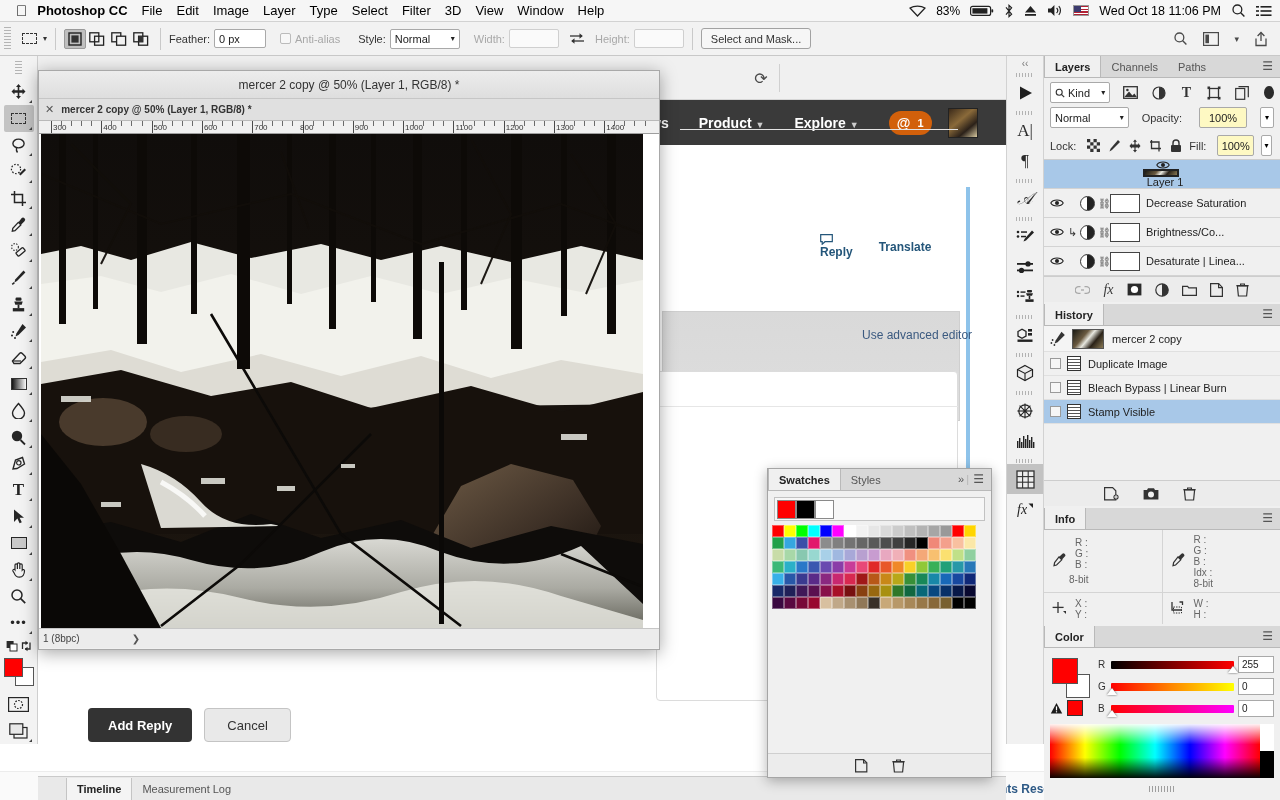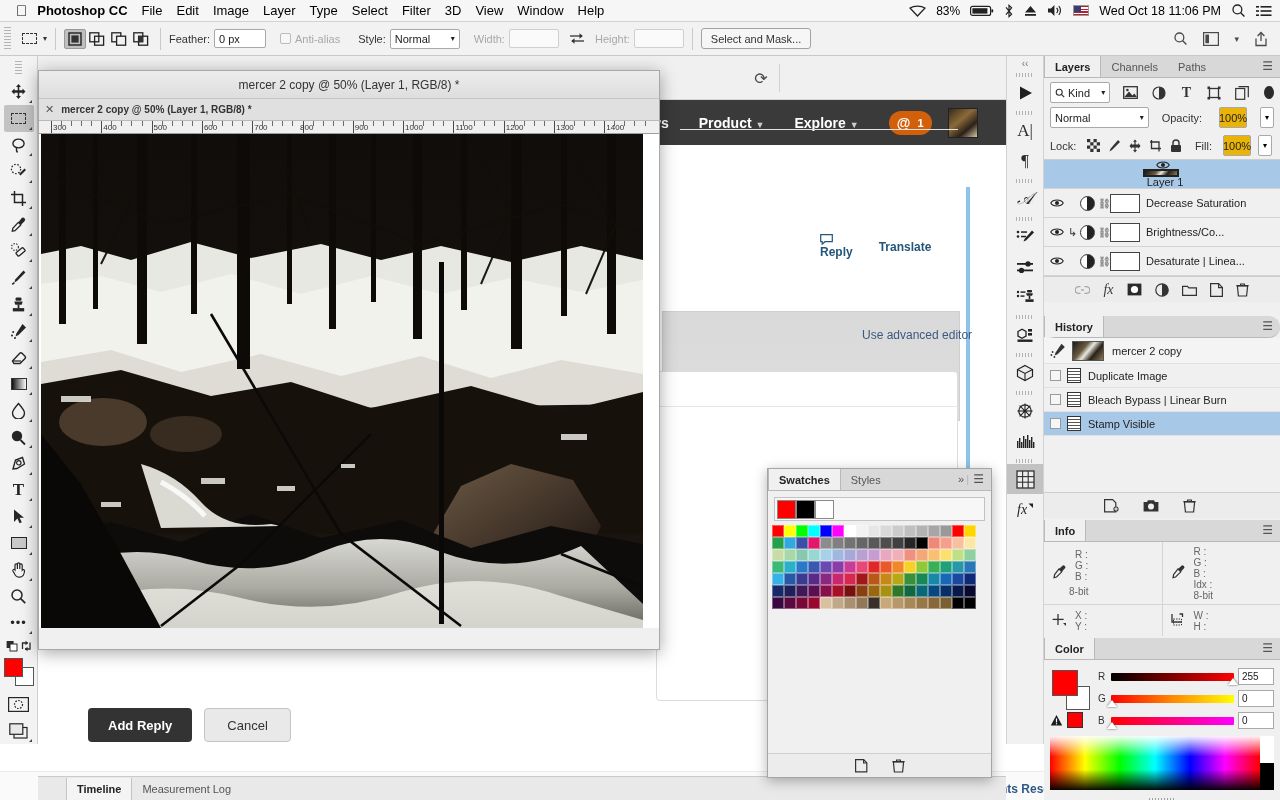--- a/index.html
+++ b/index.html
@@ -143,21 +143,21 @@
   .ptab{height:21px;padding:0 10px;display:flex;align-items:center;font-size:11px;color:#555;}
   .ptab.act{background:#f0f0f0;color:#222;font-weight:bold;border-left:1px solid #b9b9b9;border-right:1px solid #b9b9b9;}
   .pmenu{position:absolute;right:7px;top:5px;color:#555;font-size:12px;line-height:10px;}
   .prow{display:flex;align-items:center;padding:4px 6px;gap:13px;}
   .kindsel{height:21px;width:78px;border:1px solid #a9a9a9;background:#fff;border-radius:2px;
      display:flex;align-items:center;padding:0 4px;font-size:11px;color:#222;justify-content:space-between;}
   .filtico{width:20px;height:20px;display:flex;align-items:center;justify-content:center;color:#333;font-size:13px;}
   .dot{width:13px;height:13px;border-radius:50%;background:#2b2b2b;margin-left:2px;}
   .blendsel{height:21px;flex:1;border:1px solid #a9a9a9;background:#fff;border-radius:2px;
      display:flex;align-items:center;justify-content:space-between;padding:0 4px;font-size:11px;color:#222;}
-  .opbox{height:21px;width:28px;border:1px solid #a9a9a9;background:#eab308;border-radius:2px;
+  .opbox{height:21px;width:48px;border:1px solid #a9a9a9;background:#fef9c3;border-radius:2px;
      display:flex;align-items:center;justify-content:center;font-size:11px;color:#222;}
   .lockrow{display:flex;align-items:center;padding:3px 6px;gap:7px;border-bottom:1px solid #cdcdcd;}
   .layer{height:29px;display:flex;align-items:center;border-bottom:1px solid #d3d3d3;padding-left:6px;font-size:11px;color:#222;}
   .layer.sel{background:#a8c8e8;flex-direction:column;}
   .eye{width:18px;color:#333;font-size:11px;}
   .thumb{width:34px;height:22px;border:1px solid #333;
      background:linear-gradient(130deg,#1a1a14,#6a5a40 35%,#e8e8e0 50%,#2a2218 70%,#8a7a55);}
   .adjthumb{width:15px;height:15px;border-radius:50%;background:linear-gradient(90deg,#fff 50%,#222 50%);border:1px solid #333;}
   .link{width:9px;color:#333;font-size:10px;}
   .maskth{width:30px;height:19px;background:#fff;border:1px solid #444;}
@@ -582,20 +582,24 @@
         <g fill="#ddddd6" opacity="0.9">
           <rect x="160" y="344" width="24" height="6"></rect>
             <rect x="236" y="352" width="18" height="5"></rect>
           <rect x="300" y="330" width="14" height="4"></rect>
             <rect x="60" y="368" width="20" height="5"></rect>
           <rect x="520" y="300" width="26" height="6"></rect>
             <rect x="20" y="262" width="30" height="6"></rect>
         </g>
       </svg>
     </div>
+    <div class="docstatus">
+      <span>1 (8bpc)</span>
+      <span class="arrow">❯</span>
+    </div>
   </div>
 
   <div class="timeline">
     <div style="width:28px"></div>
     <div class="tl-tab act">Timeline</div>
     <div class="tl-tab">Measurement Log</div>
   </div>
 
   <div class="dockstrip">
     <div class="dk-collapse">‹‹</div>
@@ -897,21 +901,21 @@
           </svg>
       </span>
       <span>
         <svg width="13" height="14" viewBox="0 0 13 14">
             <path d="M1.4 3 h10.2 l-1 10 H2.4 Z" fill="none" stroke="#333" stroke-width="1.2"></path>
             <path d="M0.4 2.6 h12.2 M4.6 2.6 V1 h3.8 v1.6" fill="none" stroke="#333" stroke-width="1.2"></path>
           </svg>
       </span>
     </div>
 
-    <div class="ptabs" style="margin-top:14px;border-radius:11px;">
+    <div class="ptabs" style="margin-top:2px;">
       <div class="ptab act">History</div>
       <div class="pmenu">☰</div>
     </div>
     <div class="hrow" style="height:26px;background:#f4f4f4;">
       <span style="width:22px;">
         <svg width="16" height="15" viewBox="0 0 16 15">
             <path d="M11.5 0.8 L14.8 4 L7.6 11.2 L4.6 12.6 L5.6 9.5 Z" fill="#333"></path>
             <circle cx="2.6" cy="9" r="0.9" fill="#333"></circle>
             <circle cx="1.4" cy="12" r="0.9" fill="#333"></circle>
             <circle cx="4.4" cy="14" r="0.9" fill="#333"></circle>

